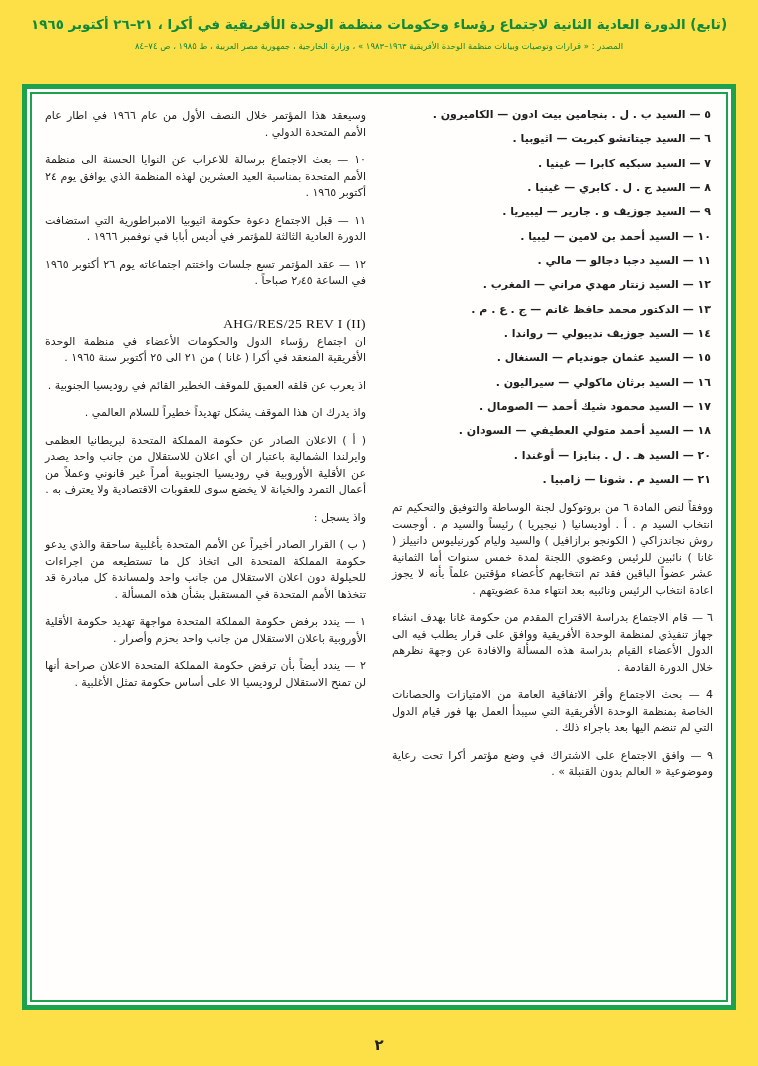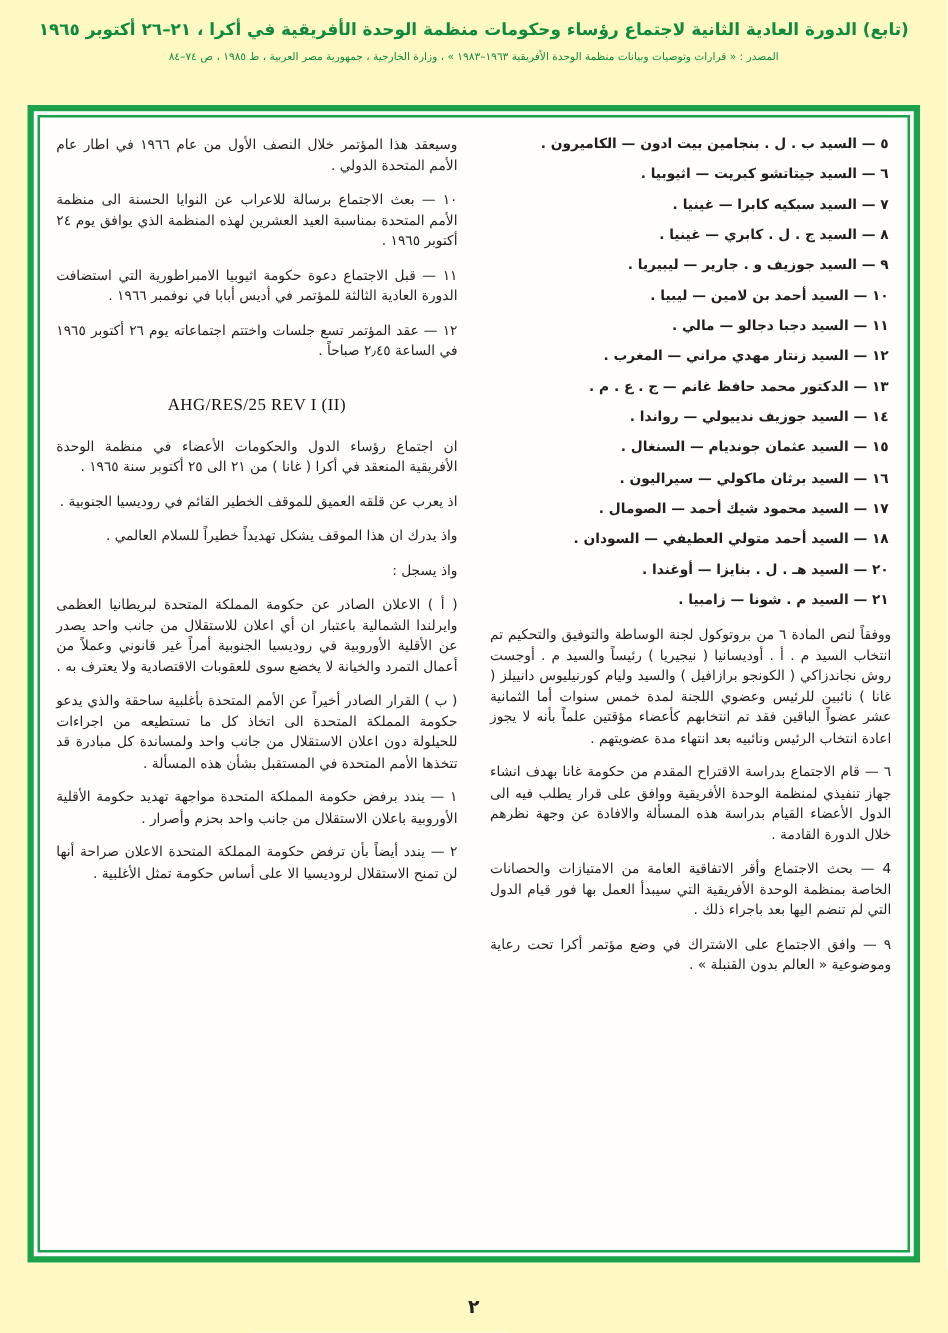--- a/index.html
+++ b/index.html
@@ -10,21 +10,21 @@
   * { box-sizing: border-box; }
   html, body { margin: 0; padding: 0; }
   body {
     width: 758px; height: 1066px;
     background: #ffffff;
     font-family: "DejaVu Sans", sans-serif;
   }
   .page {
     position: relative;
     width: 758px; height: 1066px;
-    background: #fef9c3;
+    background: #fde047;
     overflow: hidden;
   }
   .header { text-align: center; padding-top: 16px; direction: rtl; }
   .header-line1 {
     color: var(--green-dark);
     font-size: 13.5px;
     font-weight: bold;
     letter-spacing: .2px;
   }
   .header-line2 {
@@ -62,25 +62,25 @@
   }
   .delegates { margin-bottom: 12px; font-weight: bold; }
   .delegate {
     margin: 0 0 9.5px;
     line-height: 1.35;
     padding-right: 2px;
   }
   .para { margin: 0 0 11px; }
   .doc-ref {
     direction: ltr;
-    text-align: center;
+    text-align: right;
     font-family: "Liberation Serif", serif;
     font-size: 13.5px;
     color: #111;
-    margin: 24px 0 16px;
+    margin: 24px 0 0;
     letter-spacing: .4px;
   }
   .section-title {
     text-align: center;
     font-size: 13.5px;
     font-weight: bold;
     color: #111;
     margin: 20px 0 18px;
   }
   .page-number {
@@ -136,22 +136,22 @@
           <p class="para">وسيعقد هذا المؤتمر خلال النصف الأول من عام ١٩٦٦ في اطار عام الأمم المتحدة الدولي .</p>
           <p class="para">١٠ — بعث الاجتماع برسالة للاعراب عن النوايا الحسنة الى منظمة الأمم المتحدة بمناسبة العيد العشرين لهذه المنظمة الذي يوافق يوم ٢٤ أكتوبر ١٩٦٥ .</p>
           <p class="para">١١ — قبل الاجتماع دعوة حكومة اثيوبيا الامبراطورية التي استضافت الدورة العادية الثالثة للمؤتمر في أديس أبابا في نوفمبر ١٩٦٦ .</p>
           <p class="para">١٢ — عقد المؤتمر تسع جلسات واختتم اجتماعاته يوم ٢٦ أكتوبر ١٩٦٥ في الساعة ٢٫٤٥ صباحاً .</p>
 
           <div class="doc-ref">AHG/RES/25 REV I (II)</div>
 
           <p class="para">ان اجتماع رؤساء الدول والحكومات الأعضاء في منظمة الوحدة الأفريقية المنعقد في أكرا ( غانا ) من ٢١ الى ٢٥ أكتوبر سنة ١٩٦٥ .</p>
           <p class="para">اذ يعرب عن قلقه العميق للموقف الخطير القائم في روديسيا الجنوبية .</p>
           <p class="para">واذ يدرك ان هذا الموقف يشكل تهديداً خطيراً للسلام العالمي .</p>
+          <p class="para">( أ ) الاعلان الصادر عن حكومة المملكة المتحدة لبريطانيا العظمى وايرلندا الشمالية باعتبار ان أي اعلان للاستقلال من جانب واحد يصدر عن الأقلية الأوروبية في روديسيا الجنوبية أمراً غير قانوني وعملاً من أعمال التمرد والخيانة لا يخضع سوى للعقوبات الاقتصادية ولا يعترف به .</p>
           <p class="para">واذ يسجل :</p>
-          <p class="para">( أ ) الاعلان الصادر عن حكومة المملكة المتحدة لبريطانيا العظمى وايرلندا الشمالية باعتبار ان أي اعلان للاستقلال من جانب واحد يصدر عن الأقلية الأوروبية في روديسيا الجنوبية أمراً غير قانوني وعملاً من أعمال التمرد والخيانة لا يخضع سوى للعقوبات الاقتصادية ولا يعترف به .</p>
           <p class="para">( ب ) القرار الصادر أخيراً عن الأمم المتحدة بأغلبية ساحقة والذي يدعو حكومة المملكة المتحدة الى اتخاذ كل ما تستطيعه من اجراءات للحيلولة دون اعلان الاستقلال من جانب واحد ولمساندة كل مبادرة قد تتخذها الأمم المتحدة في المستقبل بشأن هذه المسألة .</p>
           <p class="para">١ — يندد برفض حكومة المملكة المتحدة مواجهة تهديد حكومة الأقلية الأوروبية باعلان الاستقلال من جانب واحد بحزم وأصرار .</p>
           <p class="para">٢ — يندد أيضاً بأن ترفض حكومة المملكة المتحدة الاعلان صراحة أنها لن تمنح الاستقلال لروديسيا الا على أساس حكومة تمثل الأغلبية .</p>
         </div>
 
       </div>
     </div>
   </div>
 
   <div class="page-number">٢</div>

